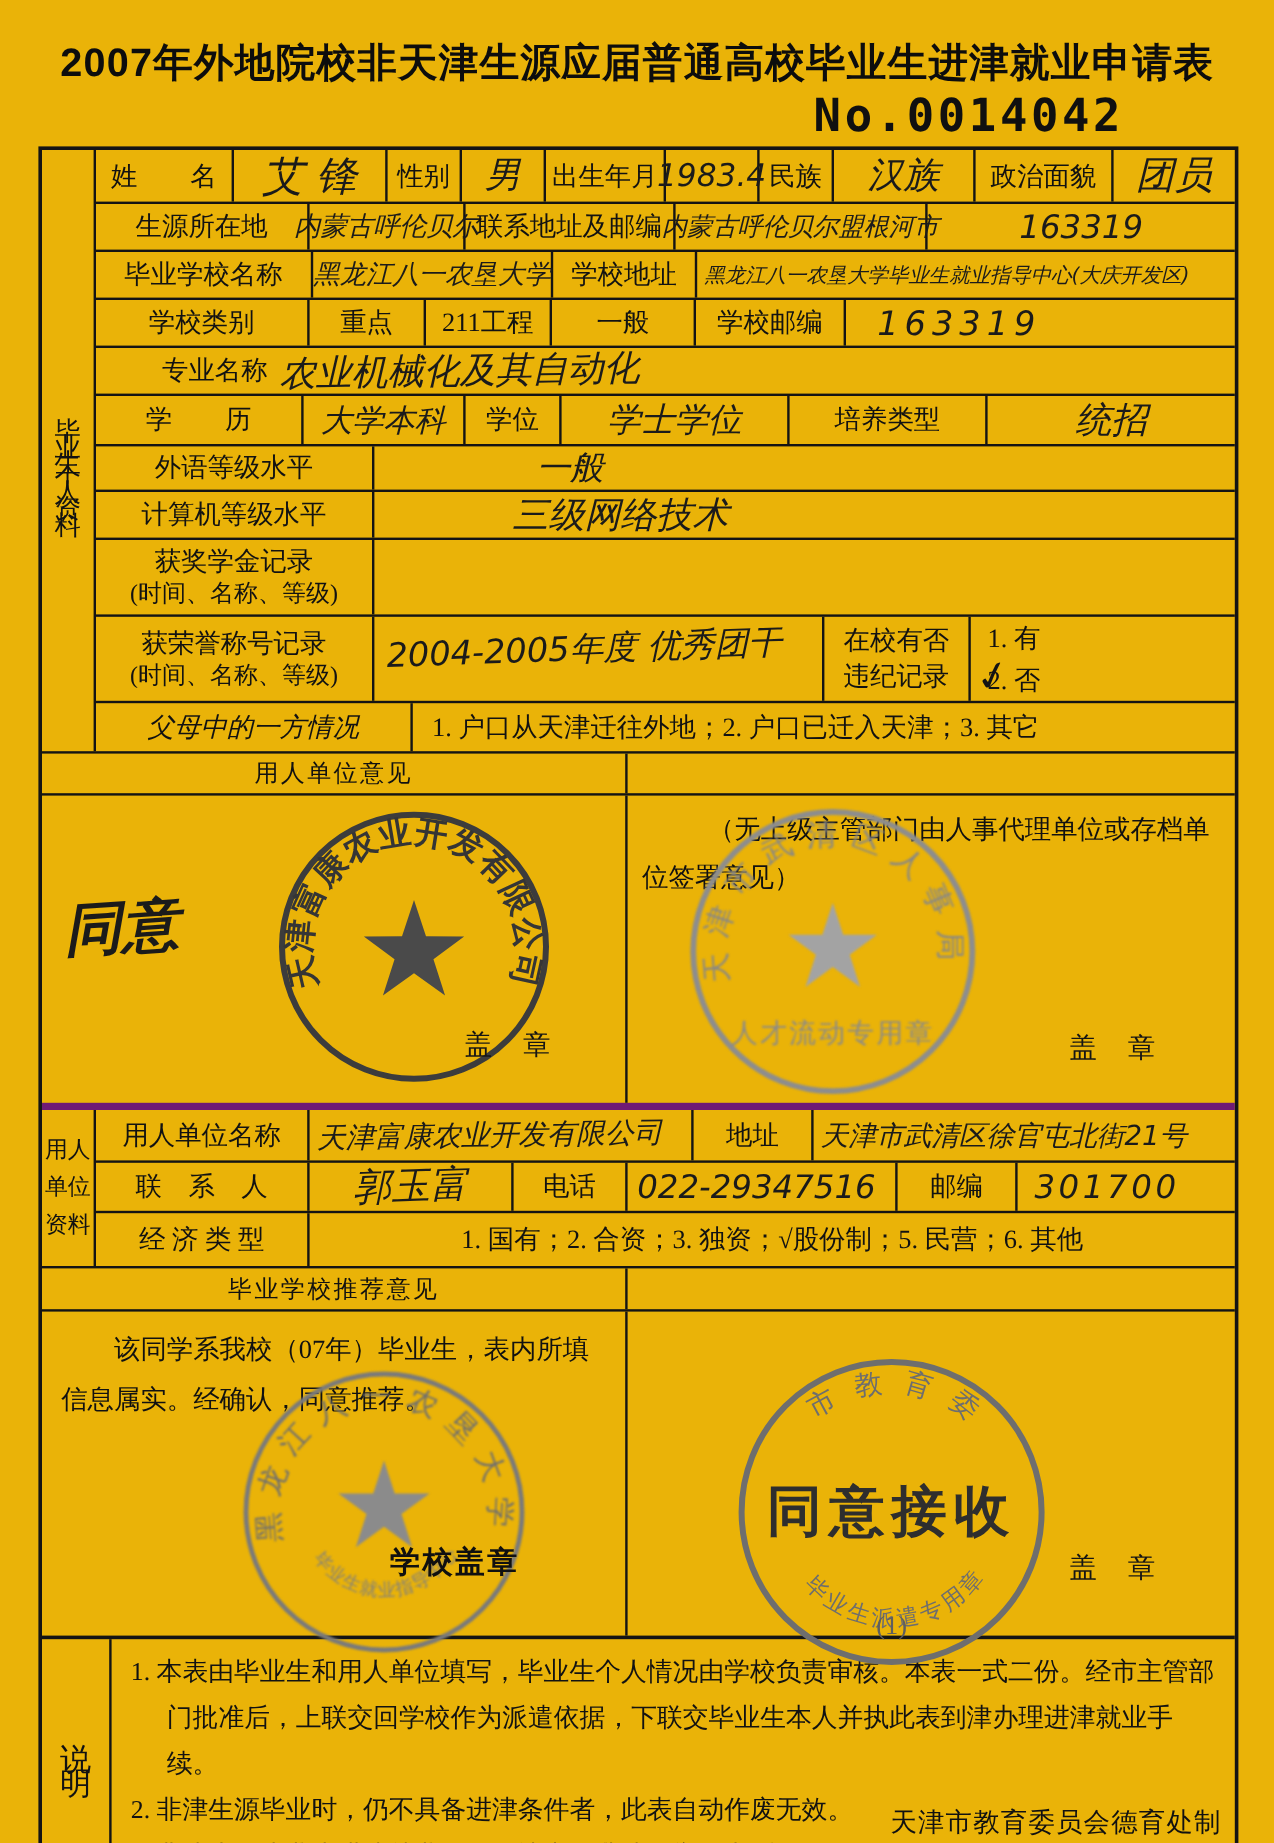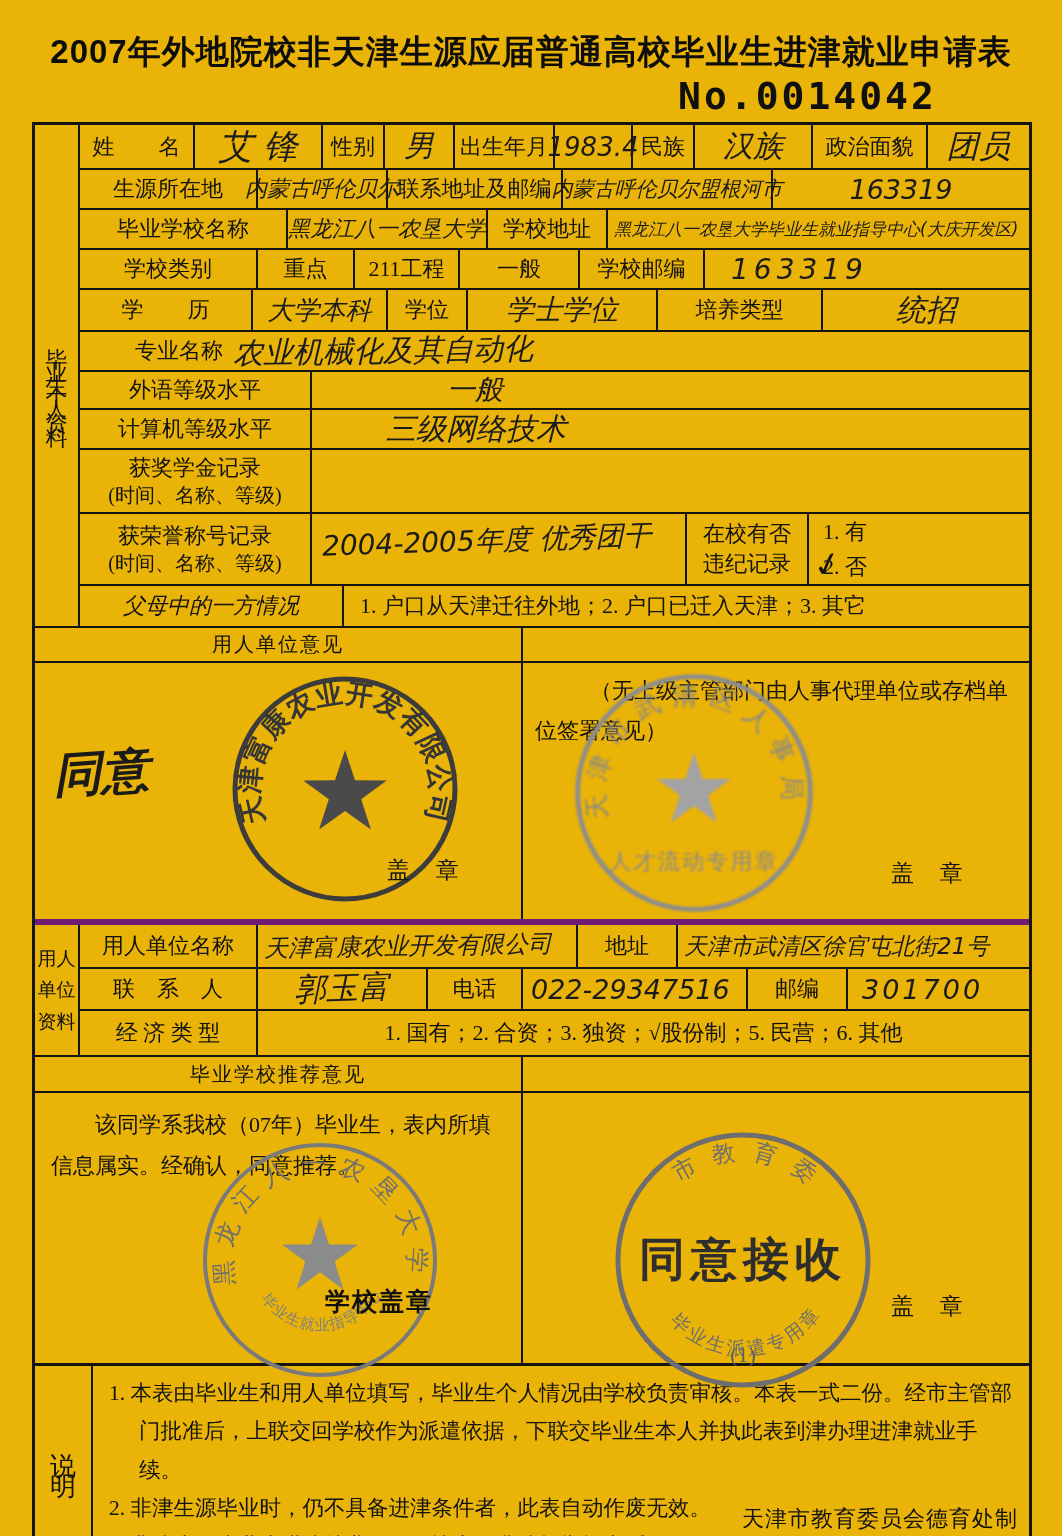--- a/index.html
+++ b/index.html
@@ -95,21 +95,21 @@
               <span class="lbl">联系地址及邮编</span>
             </div>
           <div class="c" style="width:210px;">
               <span class="hw" style="font-size:21px;">内蒙古呼伦贝尔盟根河市</span>
             </div>
           <div class="c" style="flex:1;">
               <span class="hw" style="font-size:27px;">163319</span>
             </div>
         </div>
         <div class="row" style="height:40px;">
-          <div class="c" style="width:208px;">
+          <div class="c" style="width:181px;">
               <span class="lbl">毕业学校名称</span>
             </div>
           <div class="c" style="width:200px;">
               <span class="hw" style="font-size:22px;">黑龙江八一农垦大学</span>
             </div>
           <div class="c" style="width:120px;">
               <span class="lbl">学校地址</span>
             </div>
           <div class="c left" style="flex:1;padding-left:6px;">
               <span class="hw" style="font-size:17px;">黑龙江八一农垦大学毕业生就业指导中心(大庆开发区)</span>
@@ -127,20 +127,26 @@
             </div>
           <div class="c" style="width:120px;">
               <span class="lbl">一般</span>
             </div>
           <div class="c" style="width:125px;">
               <span class="lbl">学校邮编</span>
             </div>
           <div class="c left" style="flex:1;padding-left:26px;">
               <span class="hw" style="font-size:28px;letter-spacing:5px;">163319</span>
             </div>
+        </div>
+        <div class="row" style="height:40px;">
+          <div class="c left" style="flex:1;padding-left:55px;">
+            <span class="lbl">专业名称</span>
+            <span class="hw" style="font-size:30px;margin-left:10px;transform:rotate(-1deg);display:inline-block;">农业机械化及其自动化</span>
+          </div>
         </div>
         <div class="row" style="height:42px;">
           <div class="c" style="width:173px;">
               <span class="lbl">学　　历</span>
             </div>
           <div class="c" style="width:135px;">
               <span class="hw" style="font-size:26px;">大学本科</span>
             </div>
           <div class="c" style="width:80px;">
               <span class="lbl">学位</span>
@@ -148,39 +154,33 @@
           <div class="c" style="width:190px;">
               <span class="hw" style="font-size:28px;">学士学位</span>
             </div>
           <div class="c" style="width:165px;">
               <span class="lbl">培养类型</span>
             </div>
           <div class="c" style="flex:1;">
               <span class="hw" style="font-size:30px;">统招</span>
             </div>
         </div>
-        <div class="row" style="height:40px;">
-          <div class="c left" style="flex:1;padding-left:55px;">
-            <span class="lbl">专业名称</span>
-            <span class="hw" style="font-size:30px;margin-left:10px;transform:rotate(-1deg);display:inline-block;">农业机械化及其自动化</span>
-          </div>
-        </div>
         <div class="row" style="height:38px;">
           <div class="c" style="width:232px;">
               <span class="lbl">外语等级水平</span>
             </div>
           <div class="c left" style="flex:1;padding-left:135px;">
               <span class="hw" style="font-size:28px;">一般</span>
             </div>
         </div>
         <div class="row" style="height:40px;">
           <div class="c" style="width:232px;">
               <span class="lbl">计算机等级水平</span>
             </div>
-          <div class="c left" style="flex:1;padding-left:74px;">
+          <div class="c left" style="flex:1;padding-left:115px;">
               <span class="hw" style="font-size:30px;">三级网络技术</span>
             </div>
         </div>
         <div class="row" style="height:64px;">
           <div class="c" style="width:232px;">
             <div class="two">
               <span class="lbl">获奖学金记录</span><br>
               <span class="lbl sm">(时间、名称、等级)</span>
             </div>
           </div>

